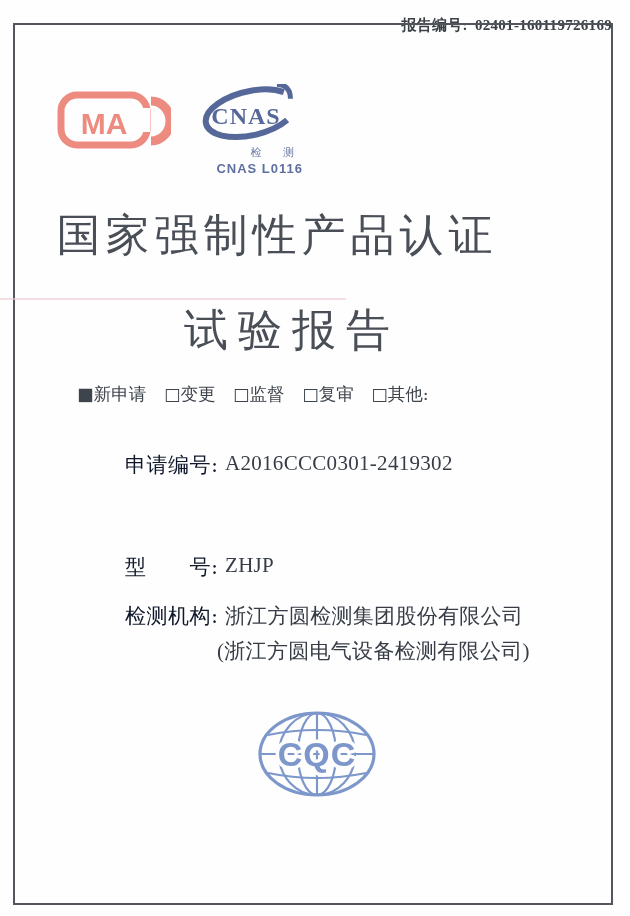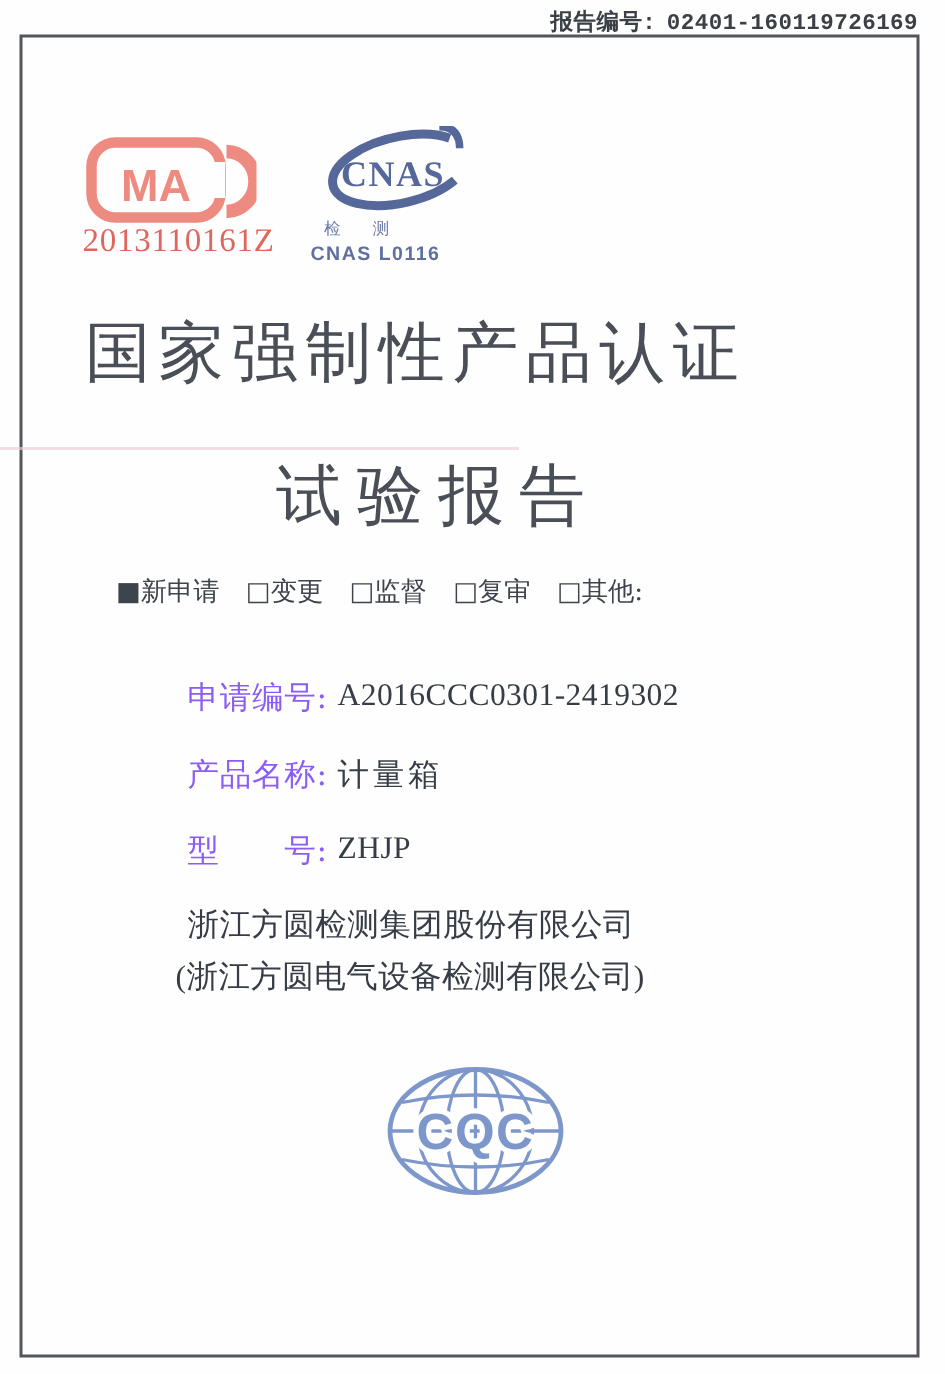--- a/index.html
+++ b/index.html
@@ -12,38 +12,38 @@
     --frame:#52555c;
   }
   html,body{margin:0;padding:0;background:#ffffff;}
   .page{
     position:relative;width:630px;height:916px;overflow:hidden;
     background:#fefefe;
     font-family:"DejaVu Serif","Liberation Serif",serif;
     color:var(--ink);
   }
   .report-no{
-    position:absolute;top:5px;right:18px;
-    font-family:Liberation Mono, monospace;
+    position:absolute;top:16px;right:18px;
+    font-family:Liberation Serif, serif;
     font-size:15px;font-weight:600;color:#3b4046;letter-spacing:.3px;
     white-space:nowrap;
   }
   .report-no .num{margin-left:7px;}
   .frame{
     position:absolute;left:13px;top:23px;width:600px;height:882px;
     border:2px solid var(--frame);box-sizing:border-box;
   }
   
   .cma{position:absolute;left:55px;top:90px;width:118px;}
   .cma svg{display:block;margin:0 auto;}
   .cma-no{
     margin-top:-5px;font-family:"Liberation Serif","DejaVu Serif",serif;
     font-size:22px;color:var(--license-red);letter-spacing:.5px;white-space:nowrap;
   }
-  .cnas{position:absolute;left:207px;top:84px;width:112px;text-align:left;}
+  .cnas{position:absolute;left:191px;top:84px;width:112px;text-align:right;}
   .cnas svg{display:block;margin:0 auto;}
   .cnas-cn{
     margin-top:-3px;font-size:11px;letter-spacing:9px;padding-left:9px;
     color:#6d7aa6;font-family:"DejaVu Sans","Liberation Sans",sans-serif;
   }
   .cnas-code{
     margin-top:1px;font-size:13px;letter-spacing:1px;color:#5f6f9f;
     font-family:"Liberation Sans","DejaVu Sans",sans-serif;font-weight:600;
   }
   
@@ -63,21 +63,21 @@
   }
   
   .checkbox-row{
     position:absolute;top:382px;left:0;width:506px;text-align:center;
     font-size:17.5px;color:#3e444c;white-space:nowrap;font-weight:500;
   }
   .checkbox-row .cb{margin:0 6px;}
   
   .field{position:absolute;left:125px;display:flex;align-items:flex-start;white-space:nowrap;}
   .field-label{
-    width:100px;flex:0 0 100px;font-size:21px;color:#8b5cf6;letter-spacing:.5px;
+    width:100px;flex:0 0 100px;font-size:21px;color:#0f172a;letter-spacing:.5px;
   }
   .field-value{
     font-family:Liberation Serif, serif;
     font-size:21px;color:#373d46;letter-spacing:.3px;
   }
   .cjk-value{letter-spacing:2.5px;}
   .row-appno{top:451px;}
   .row-product{top:502px;}
   .row-model{top:553px;}
   .row-lab{top:602px;}
@@ -96,21 +96,20 @@
 
   <div class="frame"></div>
 
   <div class="cma">
     <svg width="114" height="62" viewBox="0 0 114 62">
       <rect x="4" y="5" width="86" height="50" rx="16" fill="none" style="stroke:var(--cma-red)" stroke-width="7"></rect>
       <rect x="80" y="18" width="13" height="24" fill="#fefefe"></rect>
       <path d="M 94,11 a 19,20 0 0 1 0,40" fill="none" style="stroke:var(--cma-red)" stroke-width="9"></path>
       <text x="47" y="44" text-anchor="middle" font-size="30" font-weight="bold" font-family="Liberation Sans, DejaVu Sans, sans-serif" style="fill:var(--cma-red)">MA</text>
     </svg>
-    <div class="cma-no">2013110161Z</div>
   </div>
 
   <div class="cnas">
     <svg width="108" height="64" viewBox="0 0 108 64">
       <g transform="rotate(-13 54 31)">
         <path d="M 95,17 A 46,22 0 1 0 92,45" fill="none" style="stroke:var(--cnas-blue)" stroke-width="6"></path>
         <path d="M 90,8 q 13,3 10,17" fill="none" style="stroke:var(--cnas-blue)" stroke-width="5"></path>
       </g>
       <text x="53" y="40" text-anchor="middle" font-size="24" font-weight="bold" font-family="Liberation Serif, DejaVu Serif, serif" letter-spacing="1" style="fill:var(--cnas-blue)">CNAS</text>
     </svg>
@@ -129,31 +128,28 @@
     <span class="cb">□监督</span>
     <span class="cb">□复审</span>
     <span class="cb">□其他:</span>
   </div>
 
   <div class="field row-appno">
     <span class="field-label">申请编号:</span>
     <span class="field-value">A2016CCC0301-2419302</span>
   </div>
 
-  <div class="field row-product">
-    <span class="field-label">产品名称:</span>
-    <span class="field-value cjk-value">计量箱</span>
-  </div>
 
   <div class="field row-model">
     <span class="field-label">型　　号:</span>
     <span class="field-value">ZHJP</span>
   </div>
 
   <div class="field row-lab">
+    <span class="field-label">检测机构:</span>
     <span class="field-value">
       <span>浙江方圆检测集团股份有限公司</span>
       <span class="lab-line2">(浙江方圆电气设备检测有限公司)</span>
     </span>
   </div>
 
   <div class="cqc">
     <svg width="122" height="88" viewBox="0 0 122 88">
       <ellipse cx="61" cy="44" rx="57" ry="41" fill="none" style="stroke:var(--cqc-blue)" stroke-width="3.2"></ellipse>
       <ellipse cx="61" cy="44" rx="38" ry="41" fill="none" style="stroke:var(--cqc-blue)" stroke-width="2.2"></ellipse>

